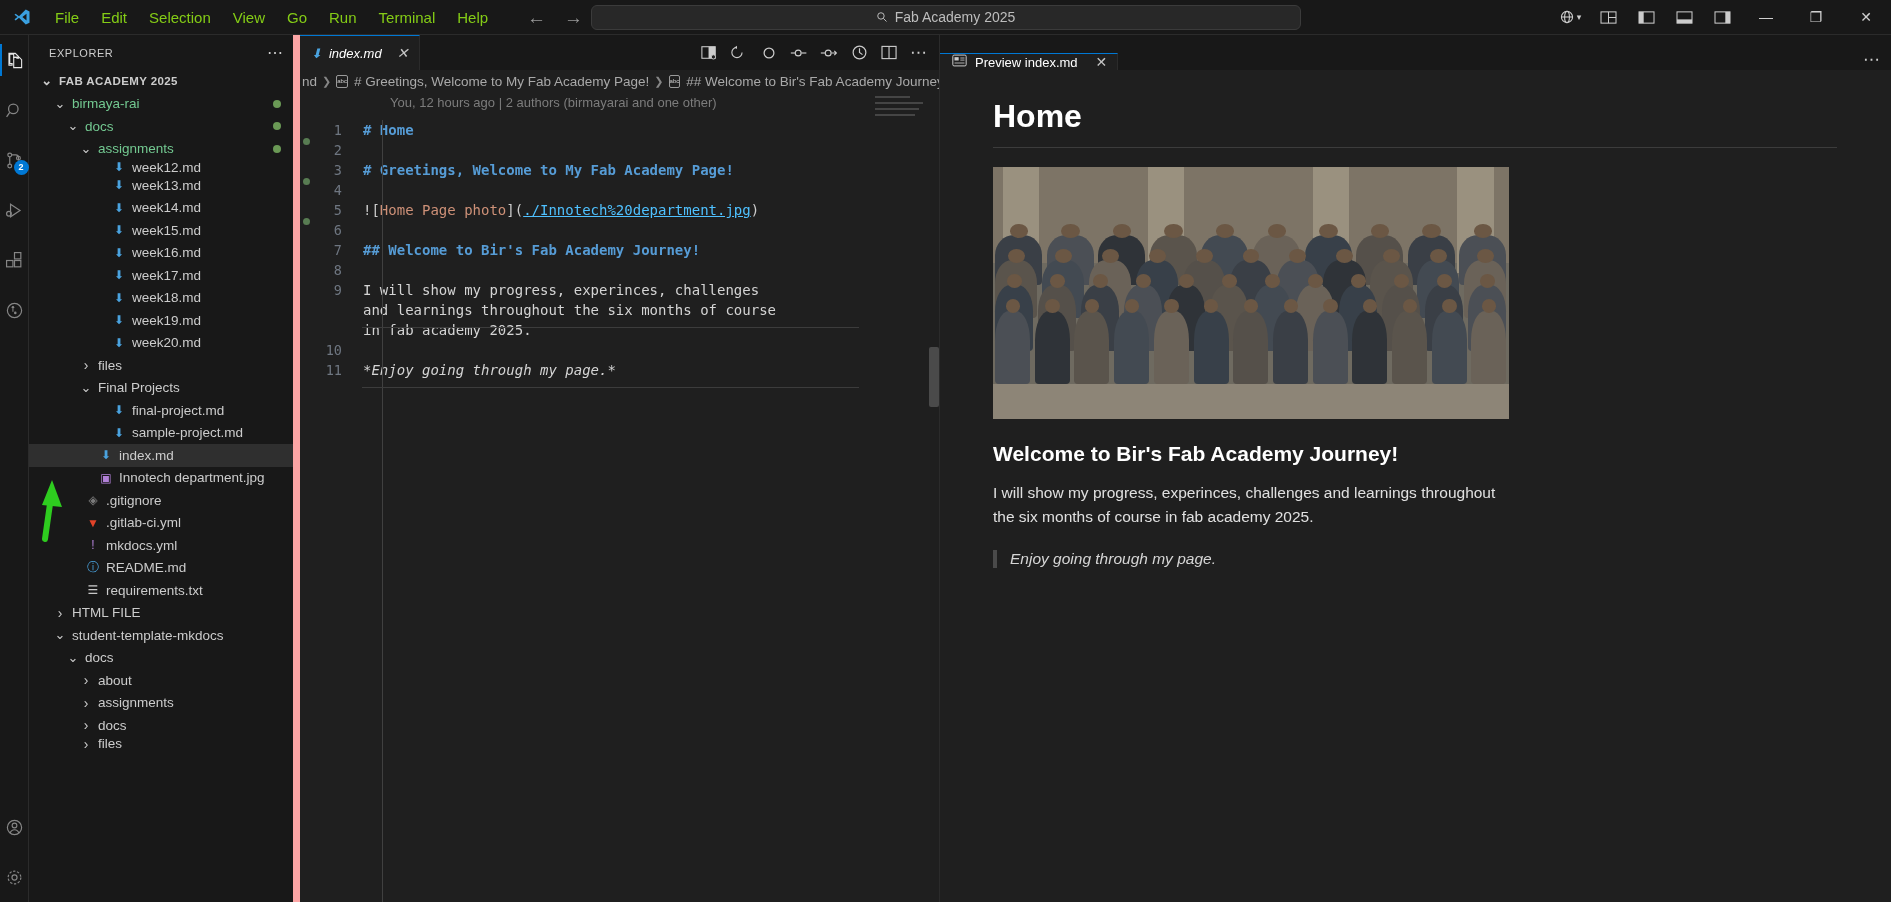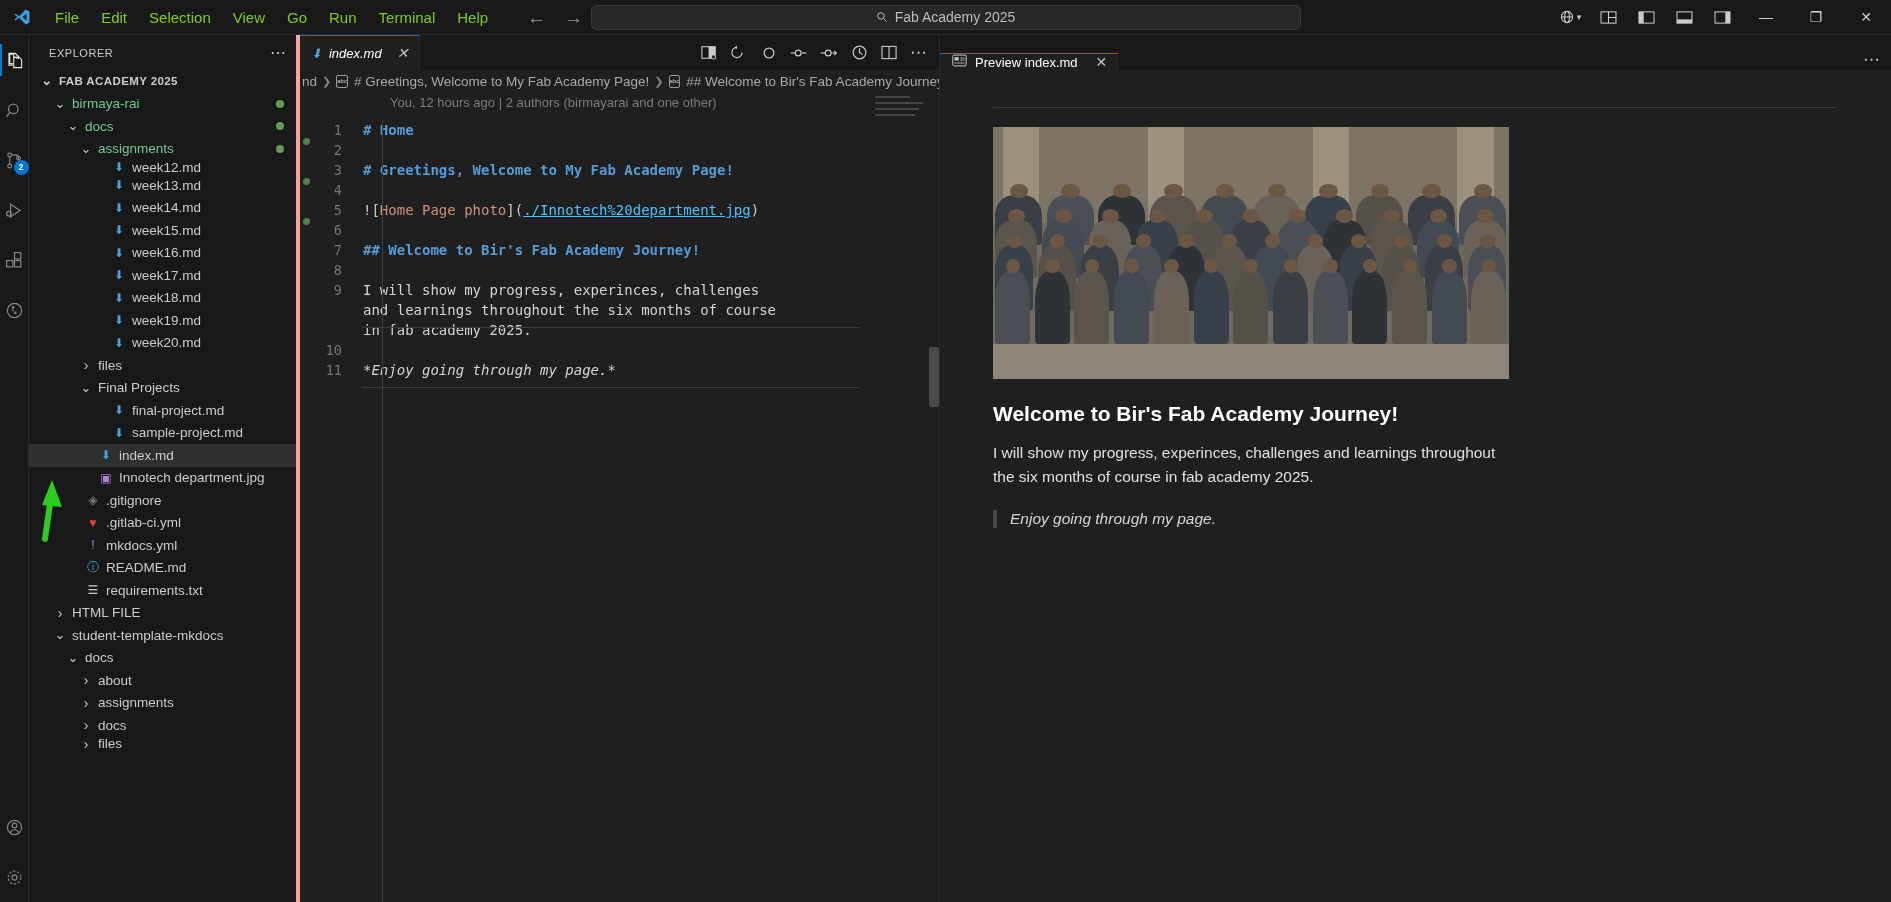--- a/index.html
+++ b/index.html
@@ -55,21 +55,21 @@
   }
   .badge {
     position: absolute; right: 0px; bottom: 10px;
     background: #0078d4; color: #fff; font-size: 9px; line-height: 14px;
     min-width: 15px; height: 15px; border-radius: 8px; text-align: center; font-weight: bold;
   }
   .act-bottom { margin-top: auto; }
 
   
   .sidebar { width: 271px; min-width: 271px; background: #181818; display: flex; flex-direction: column;
-             border-right: 4px solid #fca5a5; overflow: hidden; position: relative; }
+             border-right: 7px solid #fca5a5; overflow: hidden; position: relative; }
   .sb-header {
     height: 35px; display: flex; align-items: center; justify-content: space-between;
     padding: 0 9px 0 20px; font-size: 11px; letter-spacing: .55px; color: #cccccc; font-weight: 400;
   }
   .sb-header .dots { font-size: 16px; color: #cccccc; letter-spacing: 1px; }
   .tree { flex: 1; overflow: hidden; font-size: 13.5px; }
   .row {
     height: 22.5px; display: flex; align-items: center; gap: 5px;
     padding-right: 8px; white-space: nowrap; position: relative;
   }
@@ -641,20 +641,21 @@
               </svg>
           </span>
           <span>Preview index.md</span>
           <span class="close">✕</span>
         </div>
         <div class="pv-actions">
           <span style="font-size:17px;letter-spacing:1px">⋯</span>
         </div>
       </div>
       <div class="pv-content">
+        <div class="pv-h1">Home</div>
         <div class="pv-hr"></div>
         <div class="pv-img">
           <div class="photo-bg"></div>
           <div class="photo-wall"></div>
           <div class="photo-pillar" style="left:2%"></div>
           <div class="photo-pillar" style="left:30%"></div>
           <div class="photo-pillar" style="left:62%"></div>
           <div class="photo-pillar" style="left:90%"></div>
           <div class="photo-floor"></div>
           <div id="crowd">

